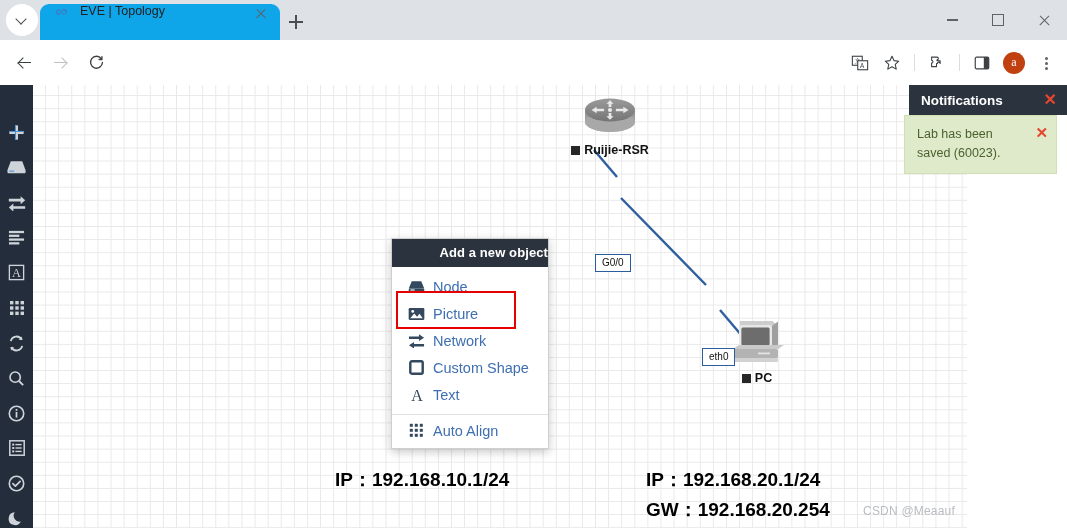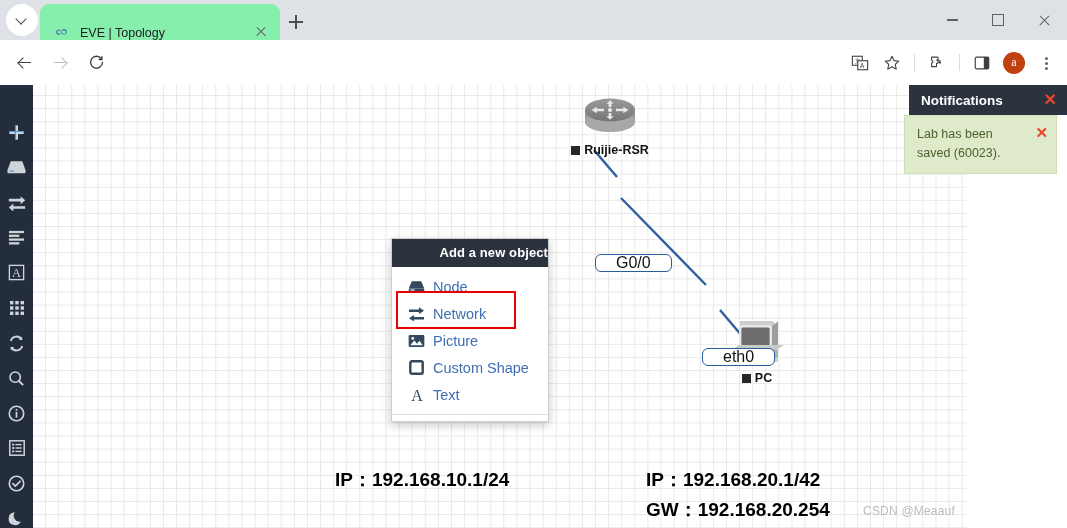--- a/index.html
+++ b/index.html
@@ -23,22 +23,22 @@
   }
   .chev { width: 10px; height: 10px; position: relative; }
   .chev::after {
     content: ""; position: absolute; left: 0px; top: 0px;
     width: 7px; height: 7px;
     border-right: 1.6px solid #4a4e52; border-bottom: 1.6px solid #4a4e52;
     transform: rotate(45deg);
   }
   .tab {
     position: absolute; left: 40px; top: 4px; width: 240px; height: 36px;
-    background: #86efac; border-radius: 9px 9px 0 0;
-    display: flex; align-items: flex-end; padding: 0 8px;
+    background: #0ea5e9; border-radius: 9px 9px 0 0;
+    display: flex; align-items: flex-start; padding: 0 8px;
   }
   .tab-favicon {
     width: 16px; height: 16px; margin-left: 6px; margin-right: 10px;
     display: flex; align-items: center; justify-content: center;
     flex: 0 0 16px;
   }
   .tab-title {
     font-size: 12.5px; color: #202124; white-space: nowrap;
     overflow: hidden; text-overflow: ellipsis; flex: 1 1 auto;
   }
@@ -148,22 +148,22 @@
   .node-label {
     font-size: 12.5px; color: #111; font-weight: 700;
     white-space: nowrap; margin-top: 1px;
     display: flex; align-items: center; justify-content: center; gap: 4px;
   }
   .lbl-sq { width: 9px; height: 9px; background: #272727; display:inline-block; }
 
   .iflabel {
     position: absolute;
     border: 1.5px solid #2a5d9e; background: #ffffff;
-    border-radius: 6px; padding: 1px 20px 2px;
-    font-size: 16px; color: #111; line-height: 13px;
+    border-radius: 0; padding: 1px 6px 2px;
+    font-size: 10px; color: #111; line-height: 13px;
     font-family: "Liberation Sans", sans-serif;
     white-space: nowrap;
   }
 
   .iptext {
     position: absolute; font-size: 19px; font-weight: 700; color: #000;
     line-height: 30px; white-space: nowrap;
     font-family: "Liberation Sans", sans-serif;
   }
 
@@ -468,21 +468,21 @@
         <span>G0/0</span>
       </div>
       <div class="iflabel" style="left:669px; top:263px;">
         <span>eth0</span>
       </div>
 
       <div class="iptext" style="left:302px; top:380px;">
         <div>IP：192.168.10.1/24</div>
       </div>
       <div class="iptext" style="left:613px; top:380px;">
-        <div>IP：192.168.20.1/42</div>
+        <div>IP：192.168.20.1/24</div>
         <div>GW：192.168.20.254</div>
       </div>
 
       <div class="watermark">CSDN @Meaauf</div>
     </div>
 
     <div class="ctxmenu">
       <div class="ctx-head">Add a new object</div>
       <div class="ctx-list">
 
@@ -492,59 +492,77 @@
               <path d="M4 1h10l3 7H1z" fill="#34495e"></path>
               <rect x="0.8" y="8.2" width="16.4" height="4" rx="1" fill="#34495e"></rect>
               <rect x="2.6" y="9.6" width="4.4" height="1.2" fill="#ffffff"></rect>
             </svg>
           </span>
           <span>Node</span>
         </div>
 
         <div class="ctx-item">
           <span class="ctx-ico">
-            <svg width="17" height="15" viewBox="0 0 18 15">
-              <path d="M1 3.2h10.6V1l5.4 3.5-5.4 3.5V5.8H1z" fill="#34495e"></path>
-              <path d="M17 11.2H6.4V9L1 12.5 6.4 16v-2.2H17z" fill="#34495e"></path>
-            </svg>
-          </span>
-          <span>Network</span>
-        </div>
-
-        <div class="ctx-item">
-          <span class="ctx-ico">
             <svg width="17" height="14" viewBox="0 0 18 14">
               <rect x="0.7" y="0.7" width="16.6" height="12.6" rx="1.2" fill="#34495e"></rect>
               <circle cx="5" cy="4.3" r="1.5" fill="#ffffff"></circle>
               <path d="M2.4 11.5 L6.6 6.6 l3 3.2 l2.6-3 l3.4 4.7z" fill="#ffffff"></path>
             </svg>
           </span>
           <span>Picture</span>
         </div>
 
         <div class="ctx-item">
           <span class="ctx-ico">
+            <svg width="17" height="15" viewBox="0 0 18 15">
+              <path d="M1 3.2h10.6V1l5.4 3.5-5.4 3.5V5.8H1z" fill="#34495e"></path>
+              <path d="M17 11.2H6.4V9L1 12.5 6.4 16v-2.2H17z" fill="#34495e"></path>
+            </svg>
+          </span>
+          <span>Network</span>
+        </div>
+
+        <div class="ctx-item">
+          <span class="ctx-ico">
             <svg width="15" height="15" viewBox="0 0 16 16">
               <rect x="1.4" y="1.4" width="13.2" height="13.2" rx="1.6" fill="none" stroke="#34495e" stroke-width="2.6"></rect>
             </svg>
           </span>
           <span>Custom Shape</span>
         </div>
 
         <div class="ctx-item">
           <span class="ctx-ico">
             <svg width="16" height="16" viewBox="0 0 16 16">
               <text x="8" y="14" font-size="16" fill="#34495e" text-anchor="middle" font-family="Liberation Serif, serif">A</text>
             </svg>
           </span>
           <span>Text</span>
         </div>
 
         <div class="ctx-sep"></div>
 
+        <div class="ctx-item">
+          <span class="ctx-ico">
+            <svg width="15" height="15" viewBox="0 0 15 15">
+              <g fill="#34495e">
+                <rect x="0.8" y="0.8" width="3" height="3"></rect>
+                  <rect x="5.8" y="0.8" width="3" height="3"></rect>
+                  <rect x="10.8" y="0.8" width="3" height="3"></rect>
+                <rect x="0.8" y="5.8" width="3" height="3"></rect>
+                  <rect x="5.8" y="5.8" width="3" height="3"></rect>
+                  <rect x="10.8" y="5.8" width="3" height="3"></rect>
+                <rect x="0.8" y="10.8" width="3" height="3"></rect>
+                  <rect x="5.8" y="10.8" width="3" height="3"></rect>
+                  <rect x="10.8" y="10.8" width="3" height="3"></rect>
+              </g>
+            </svg>
+          </span>
+          <span>Auto Align</span>
+        </div>
       </div>
     </div>
     <div class="ctx-highlight"></div>
 
     <div class="notif">
       <div class="notif-head">
         <span class="notif-title">Notifications</span>
         <span class="notif-x">✕</span>
       </div>
       <div class="notif-body">

